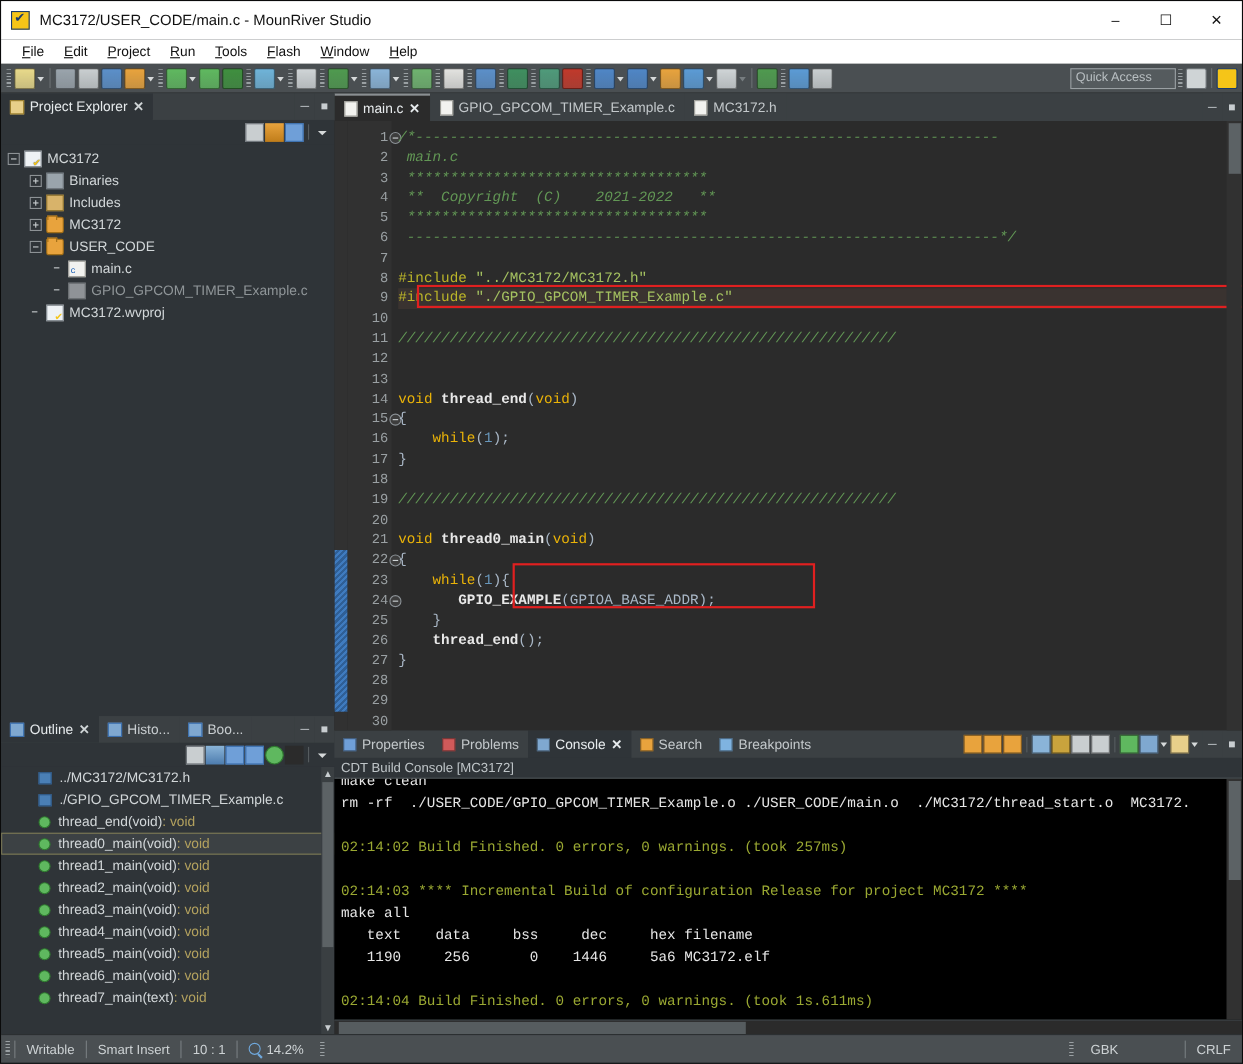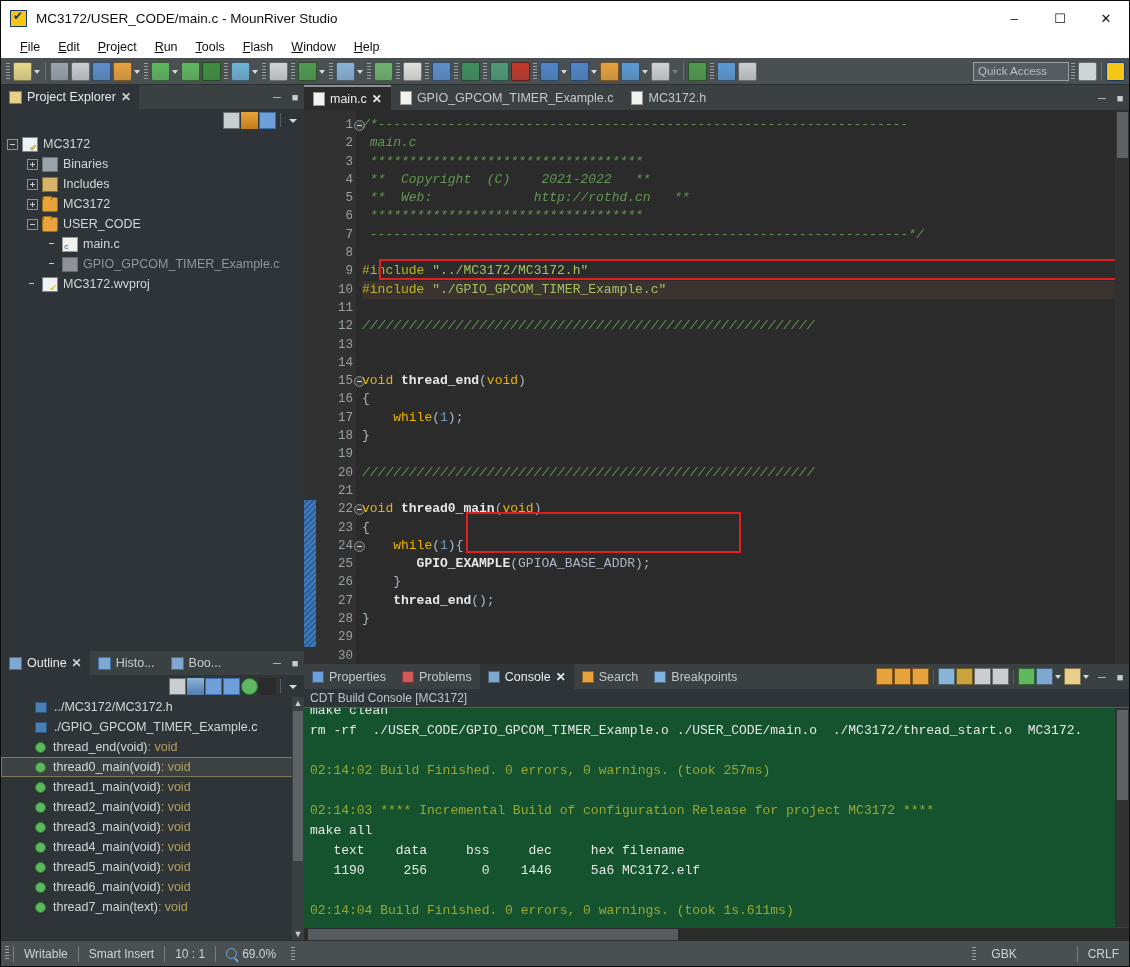--- a/index.html
+++ b/index.html
@@ -146,21 +146,21 @@
   
   .console-wrap { flex:0 0 276px; display:flex; flex-direction:column; min-height:0; }
   .ctabs { height:25px; background:#3b4043; display:flex; align-items:stretch; flex:0 0 25px; }
   .ctab { display:flex; align-items:center; gap:5px; padding:0 8px; font-size:12.5px; color:#c3c8cb; }
   .ctab.active { background:#2f3438; color:#e8ecee; }
   .ctab .x { font-weight:bold; font-size:12px; }
   .ctab-spacer { flex:1; }
   .ctoolbar { display:flex; align-items:center; gap:1px; padding-right:2px; }
   .ctitle { height:19px; background:#2f3438; color:#bfc5c8; font-size:12px;
             padding-left:6px; line-height:19px; flex:0 0 19px; border-bottom:1px solid #555b5e; }
-  .cout { flex:1; background:#14532d; overflow:hidden; position:relative;
+  .cout { flex:1; background:#000000; overflow:hidden; position:relative;
           font-family:"Liberation Mono", monospace; font-size:13px; padding:0 0 0 6px; }
   .oline { height:20px; line-height:20px; white-space:pre; color:#e6e6e6; }
   .oline.olive { color:#9aa832; }
   .chscroll { height:13px; background:#2b2b2b; flex:0 0 13px; position:relative;
               border-top:1px solid #3a3f42; }
   .chscroll .thumb { position:absolute; left:4px; top:1px; width:370px; height:11px; background:#565c5f; }
   .cvscroll { position:absolute; right:0; top:0; width:14px; height:100%; background:#313131; }
   .cvscroll .thumb { position:absolute; left:2px; top:2px; width:11px; height:90px; background:#5c6265; }
 
   
@@ -478,21 +478,20 @@
               <div class="gline">27</div>
               <div class="gline">28</div>
               <div class="gline">29</div>
               <div class="gline">30</div>
             </div>
           <div class="codearea" id="codearea">
               <div class="cline"><span class="cm">/*--------------------------------------------------------------------</span></div>
               <div class="cline"><span class="cm"> main.c</span></div>
               <div class="cline"><span class="cm"> ***********************************</span></div>
               <div class="cline"><span class="cm"> **  Copyright  (C)    2021-2022   **</span></div>
-              <div class="cline"><span class="cm"> **  Web:             http://rothd.cn   **</span></div>
               <div class="cline"><span class="cm"> ***********************************</span></div>
               <div class="cline"><span class="cm"> ---------------------------------------------------------------------*/</span></div>
               <div class="cline"><span class="idf"></span></div>
               <div class="cline"><span class="pp">#include </span><span class="str">"../MC3172/MC3172.h"</span></div>
               <div class="cline cur"><span class="pp">#include </span><span class="str">"./GPIO_GPCOM_TIMER_Example.c"</span></div>
               <div class="cline"><span class="idf"></span></div>
               <div class="cline"><span class="cm">//////////////////////////////////////////////////////////</span></div>
               <div class="cline"><span class="idf"></span></div>
               <div class="cline"><span class="idf"></span></div>
               <div class="cline"><span class="kw">void </span><span class="fn">thread_end</span><span class="idf">(</span><span class="kw">void</span><span class="idf">)</span></div>
@@ -586,21 +585,21 @@
     </div>
   </div>
 
   <div class="statusbar">
     <div class="sgrip"></div>
     <div class="sitem nb" style="border-left:1px solid #787e81;">Writable</div>
     <div class="sitem">Smart Insert</div>
     <div class="sitem">10 : 1</div>
     <div class="szoom">
       <span class="magn"></span>
-      <span>69.0%</span>
+      <span>14.2%</span>
     </div>
     <div class="dots"></div>
     <div class="sflex"></div>
     <div class="dots"></div>
     <div class="sitem nb">GBK</div>
     <div class="sitem" style="margin-left:50px;">CRLF</div>
   </div>
 </div>
 
 </body></html>

